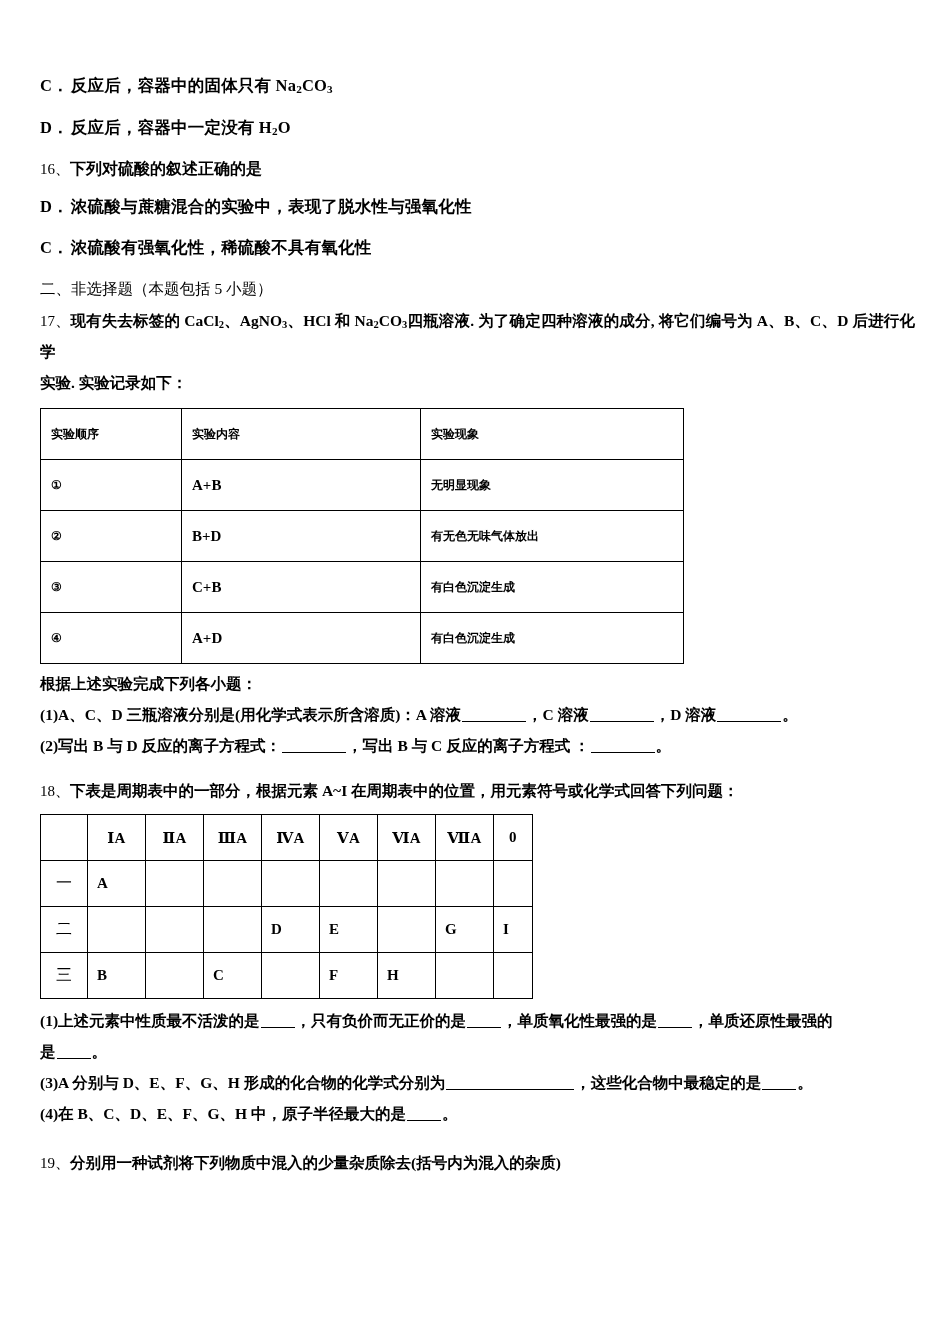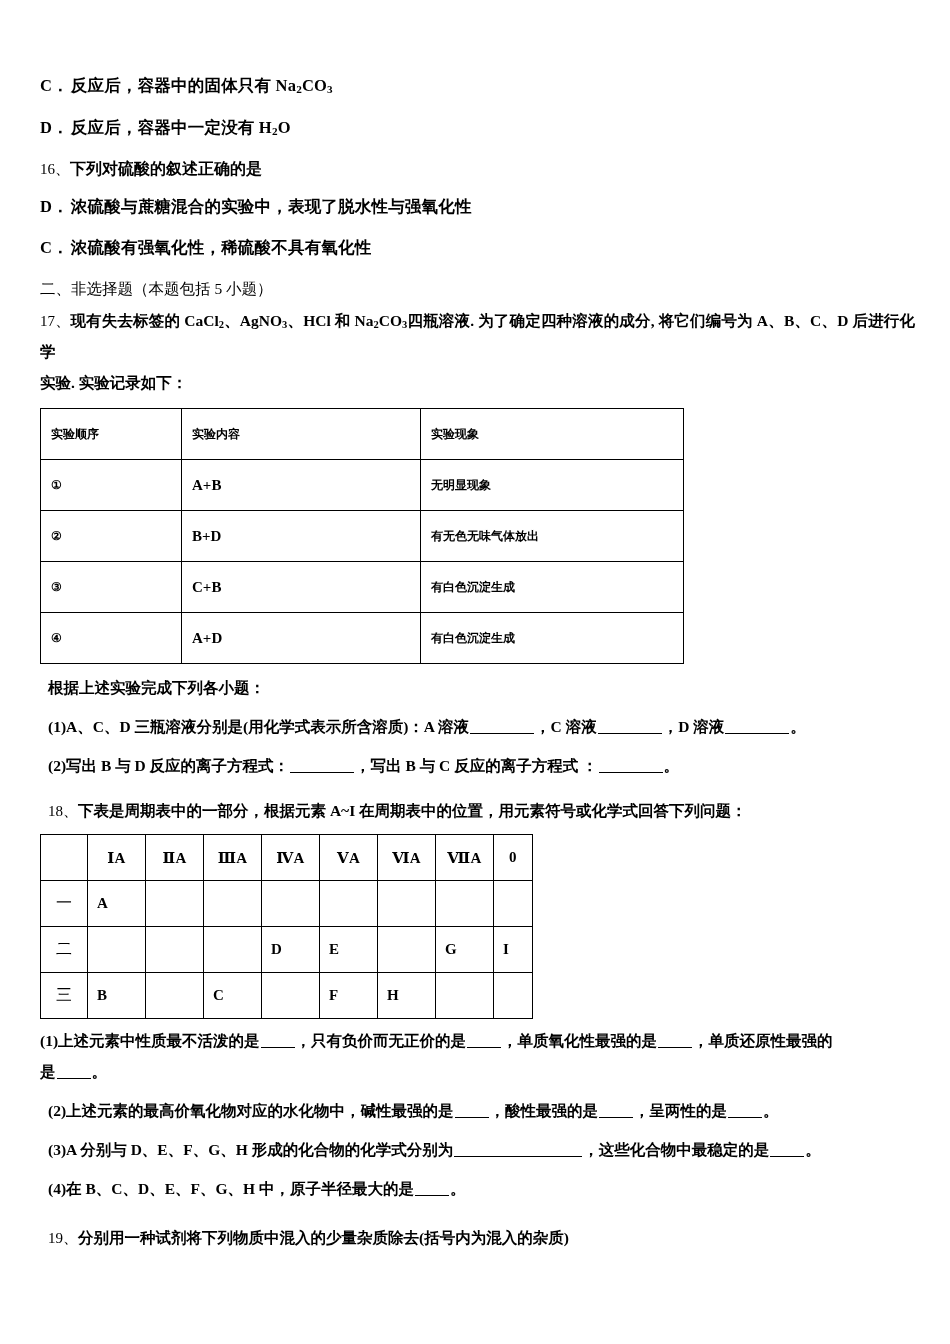--- a/index.html
+++ b/index.html
@@ -61,21 +61,21 @@
     font-size: 15.5px;
     font-weight: bold;
     line-height: 2.0;
     margin: 0;
     text-align: justify;
   }
   .para-narrow {
     font-size: 15.5px;
     font-weight: bold;
     line-height: 2.0;
-    margin: 8px;
+    margin: 0;
   }
   sub {
     font-size: 68%;
     vertical-align: -0.22em;
   }
   .blank-s {
     display: inline-block;
     border-bottom: 1.4px solid #000;
     width: 34px;
     height: 0.92em;
@@ -280,23 +280,20 @@
     </tbody>
       </table>
 
     <p class="para" style="margin-bottom:0;">
       <span>(1)上述元素中性质最不活泼的是</span><span class="blank-s"></span><span>，只有负价而无正价的是</span><span class="blank-s"></span><span>，单质氧化性最强的是</span><span class="blank-s"></span><span>，单质还原性最强的</span>
     </p>
     <p class="para" style="margin-bottom:0;">
       <span>是</span><span class="blank-s"></span><span>。</span>
     </p>
 
-    <p class="para-narrow">
-      <span>(2)上述元素的最高价氧化物对应的水化物中，碱性最强的是</span><span class="blank-s"></span><span>，酸性最强的是</span><span class="blank-s"></span><span>，呈两性的是</span><span class="blank-s"></span><span>。</span>
-    </p>
 
     <p class="para-narrow">
       <span>(3)A 分别与 D、E、F、G、H 形成的化合物的化学式分别为</span><span class="blank-l"></span><span>，这些化合物中最稳定的是</span><span class="blank-s"></span><span>。</span>
     </p>
 
     <p class="para-narrow">
       <span>(4)在 B、C、D、E、F、G、H 中，原子半径最大的是</span><span class="blank-s"></span><span>。</span>
     </p>
 
     <p class="para-narrow" style="margin-top:18px;">

